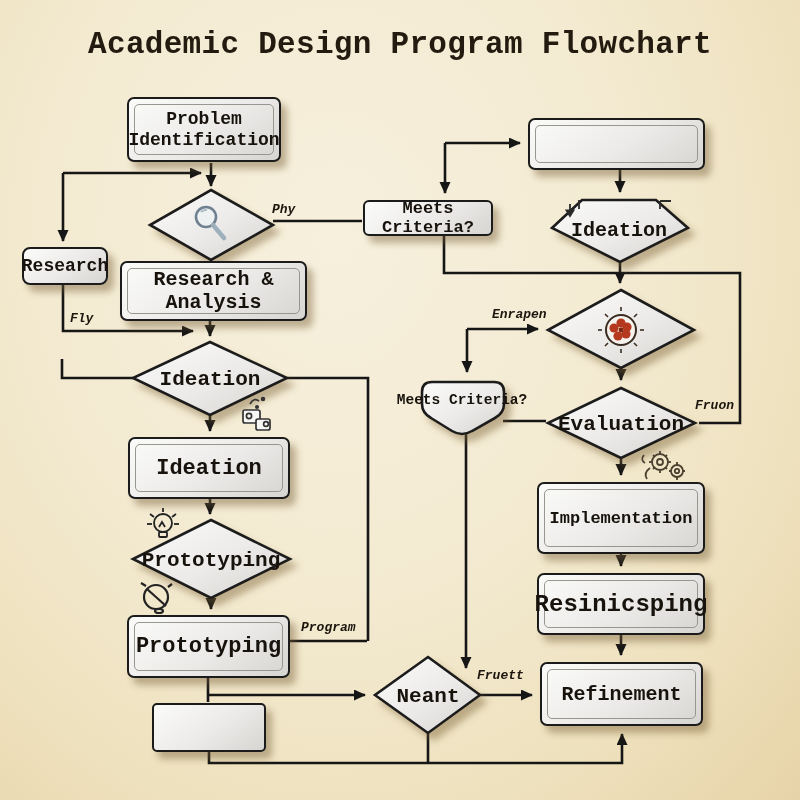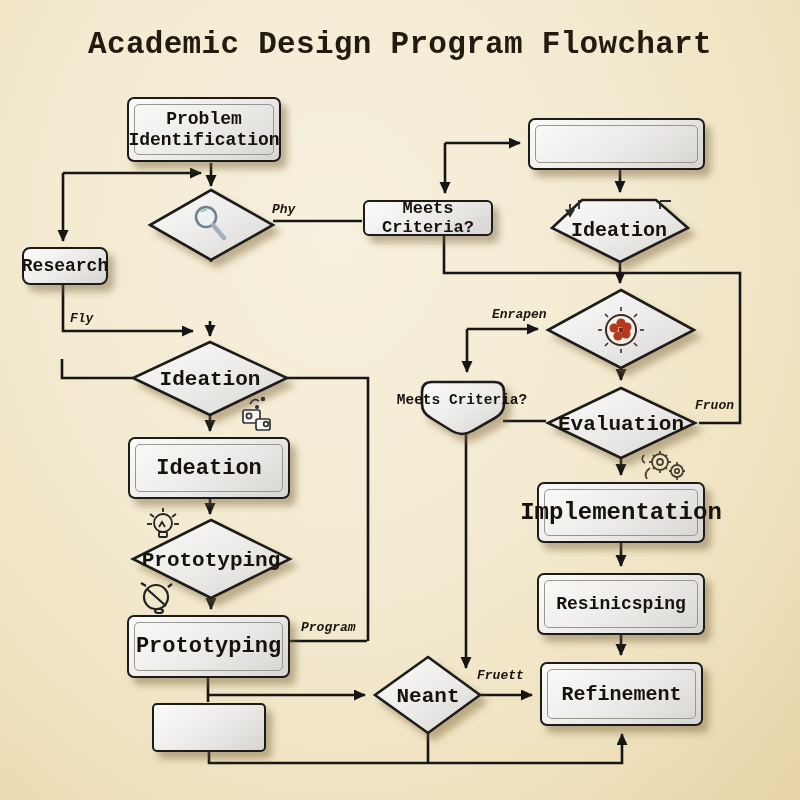--- a/index.html
+++ b/index.html
@@ -234,45 +234,49 @@
   <div class="node" style="left:127px;top:97px;width:154px;height:65px;font-size:18px;">
     <div class="inner"></div>
     <span class="prewrap">Problem
 Identification</span>
   </div>
 
   <div class="node" style="left:22px;top:247px;width:86px;height:38px;font-size:18px;border-radius:8px;">
     <span>Research</span>
   </div>
 
+  <div class="node" style="left:120px;top:261px;width:187px;height:60px;font-size:20px;">
+    <div class="inner"></div>
+    <span>Research &amp; Analysis</span>
+  </div>
 
   <div class="node" style="left:128px;top:437px;width:162px;height:62px;font-size:22px;">
     <div class="inner"></div>
     <span>Ideation</span>
   </div>
 
   <div class="node" style="left:127px;top:615px;width:163px;height:63px;font-size:22px;">
     <div class="inner"></div>
     <span>Prototyping</span>
   </div>
 
   <div class="node" style="left:363px;top:200px;width:130px;height:36px;font-size:17px;border-radius:6px;">
     <span>Meets Criteria?</span>
   </div>
 
   <div class="node" style="left:528px;top:118px;width:177px;height:52px;">
     <div class="inner"></div>
   </div>
 
-  <div class="node" style="left:537px;top:482px;width:168px;height:61px;font-size:24px;">
+  <div class="node" style="left:537px;top:482px;width:168px;height:72px;font-size:17px;">
     <div class="inner"></div>
     <span>Implementation</span>
   </div>
 
-  <div class="node" style="left:537px;top:573px;width:168px;height:62px;font-size:18px;">
+  <div class="node" style="left:537px;top:573px;width:168px;height:62px;font-size:24px;">
     <div class="inner"></div>
     <span>Resinicsping</span>
   </div>
 
   <div class="node" style="left:540px;top:662px;width:163px;height:64px;font-size:20px;">
     <div class="inner"></div>
     <span>Refinement</span>
   </div>
 
   <div class="node" style="left:152px;top:703px;width:114px;height:49px;border-radius:5px;"></div>

